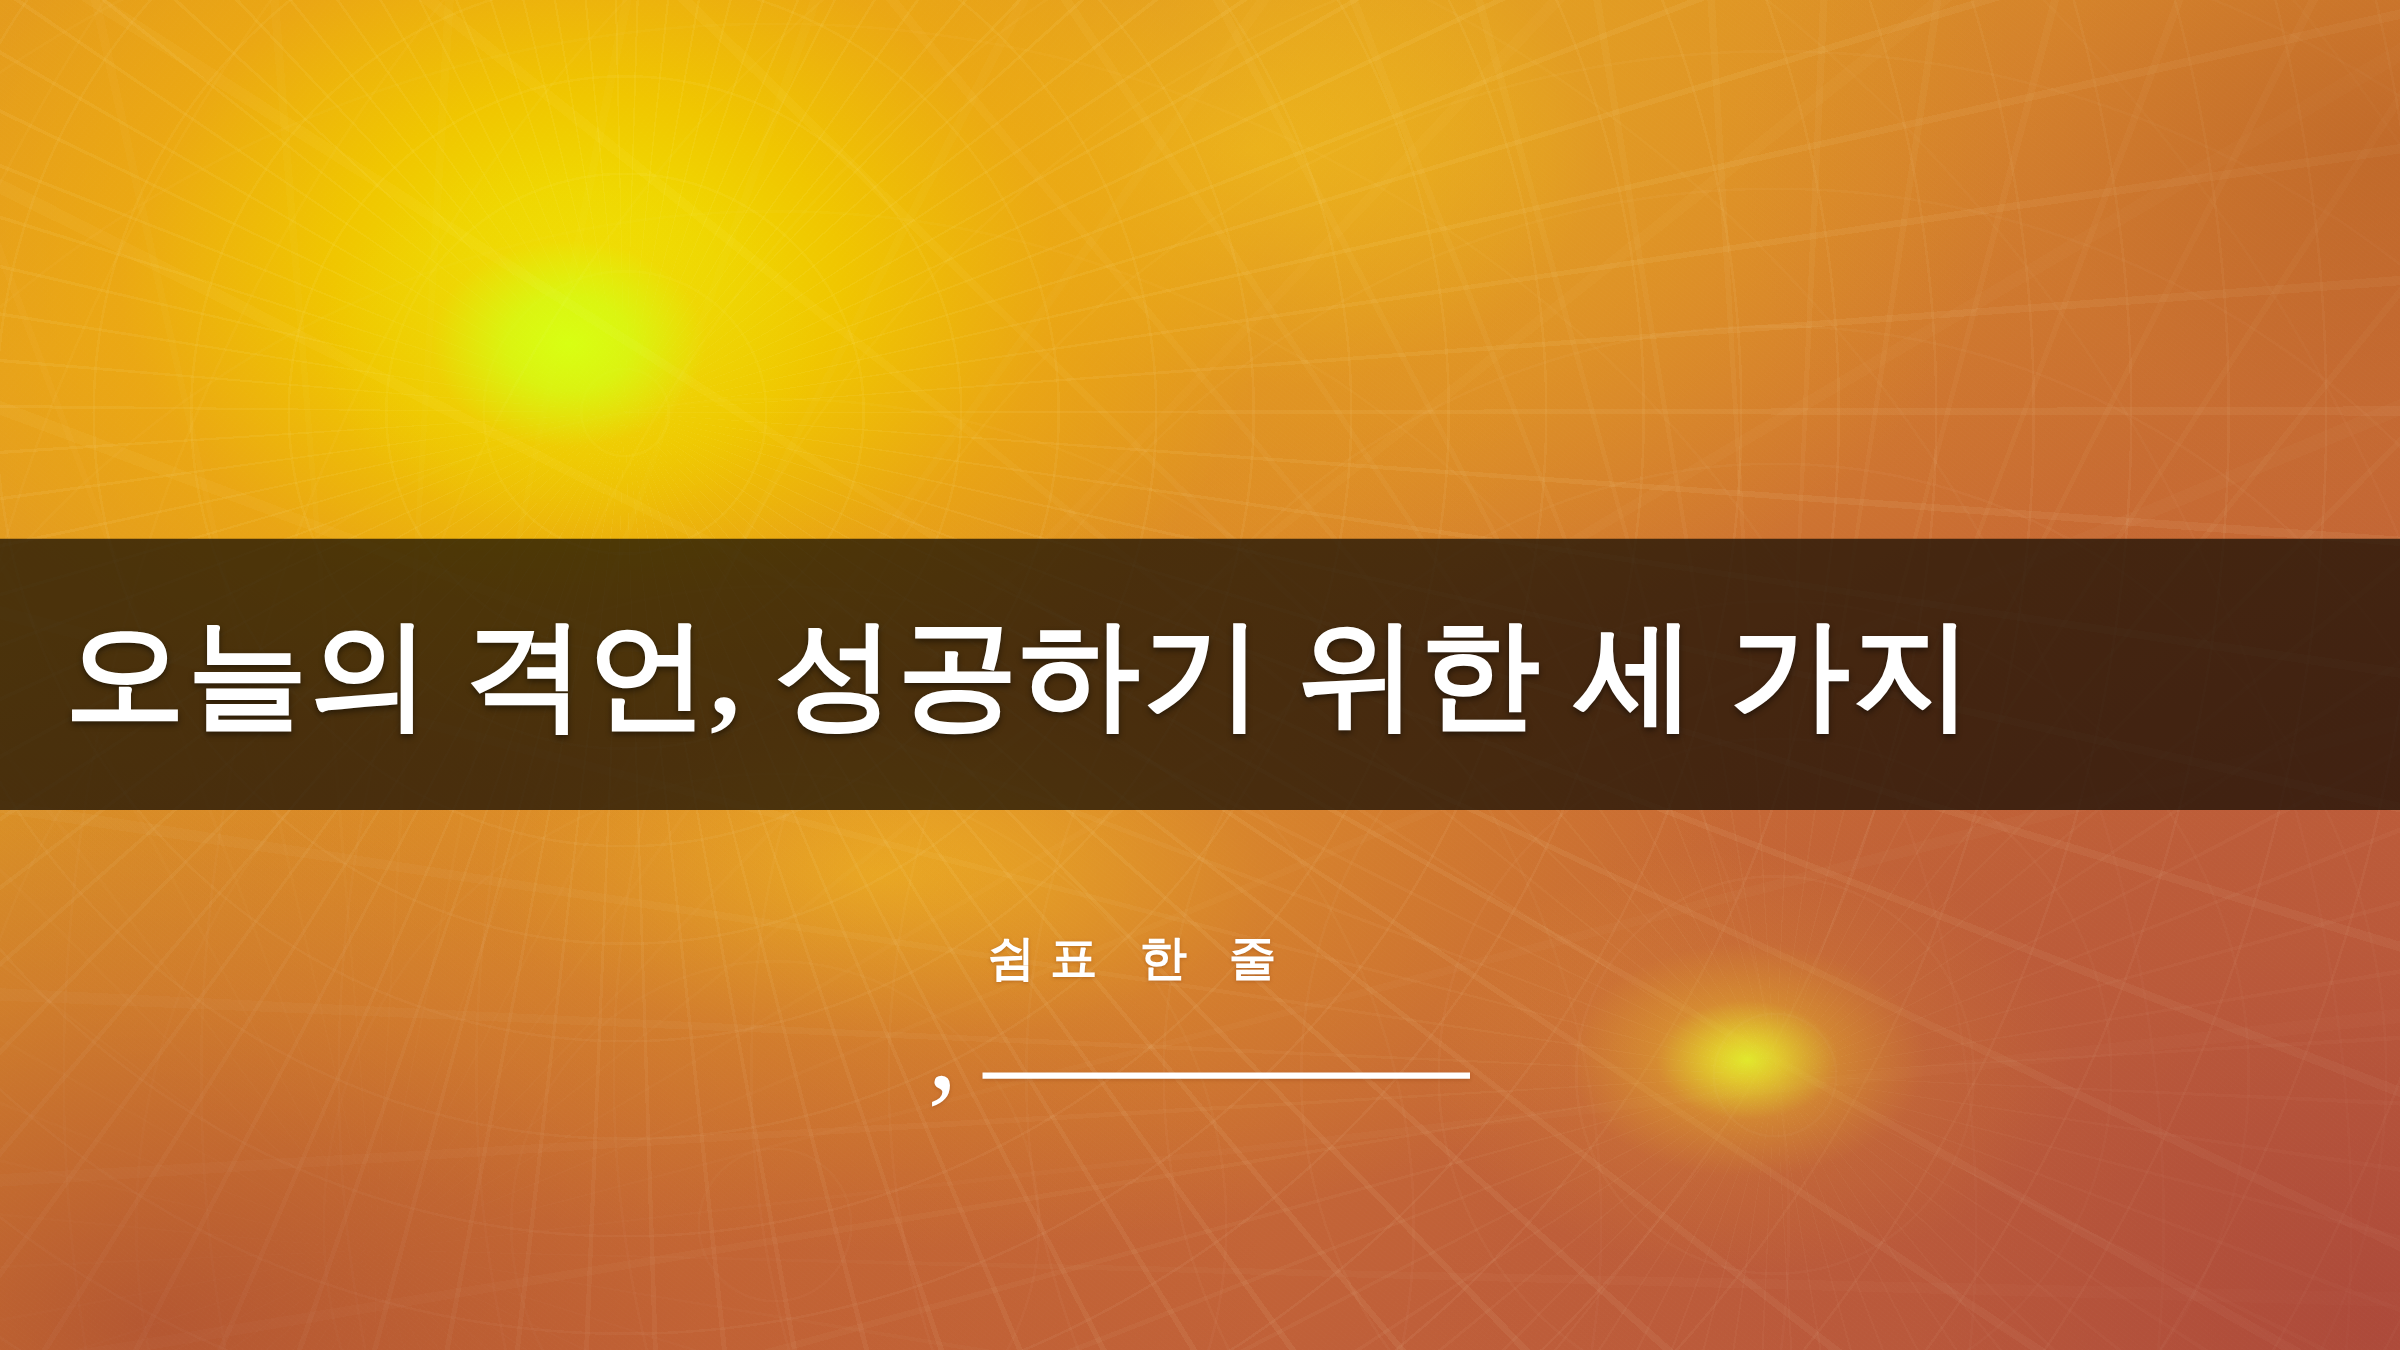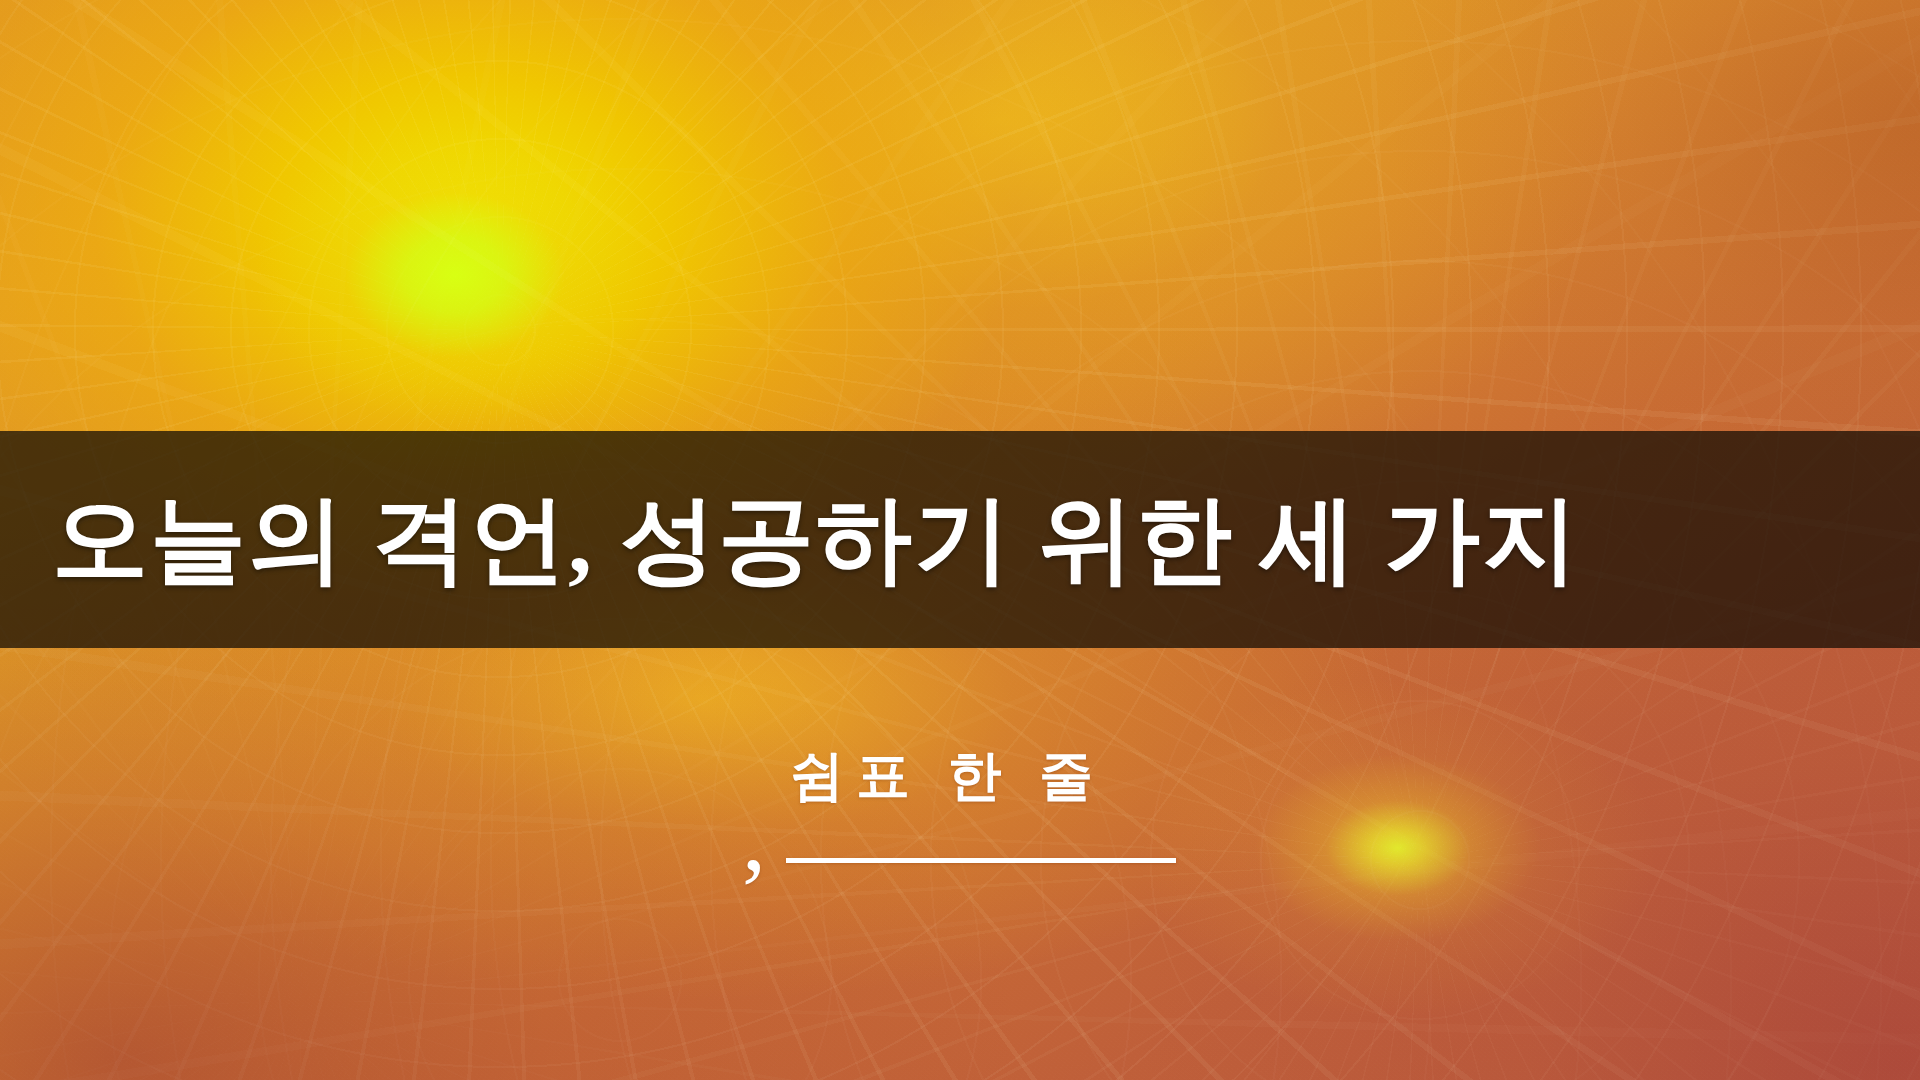--- a/index.html
+++ b/index.html
@@ -156,21 +156,21 @@
     left: 742px;
     top: 748px;
     width: 440px;
     height: 150px;
   }
   .logo-word {
     position: absolute;
     left: 48px;
     top: 0px;
     color: #ffffff;
-    font-size: 54px;
+    font-size: 38px;
     font-weight: bold;
     letter-spacing: 12px;
     line-height: 1.05;
     white-space: nowrap;
     font-family: "Liberation Serif", "DejaVu Serif", serif;
     text-shadow: 0 1px 3px rgba(120,50,10,0.35);
   }
   .logo-comma {
     position: absolute;
     left: 0px;

